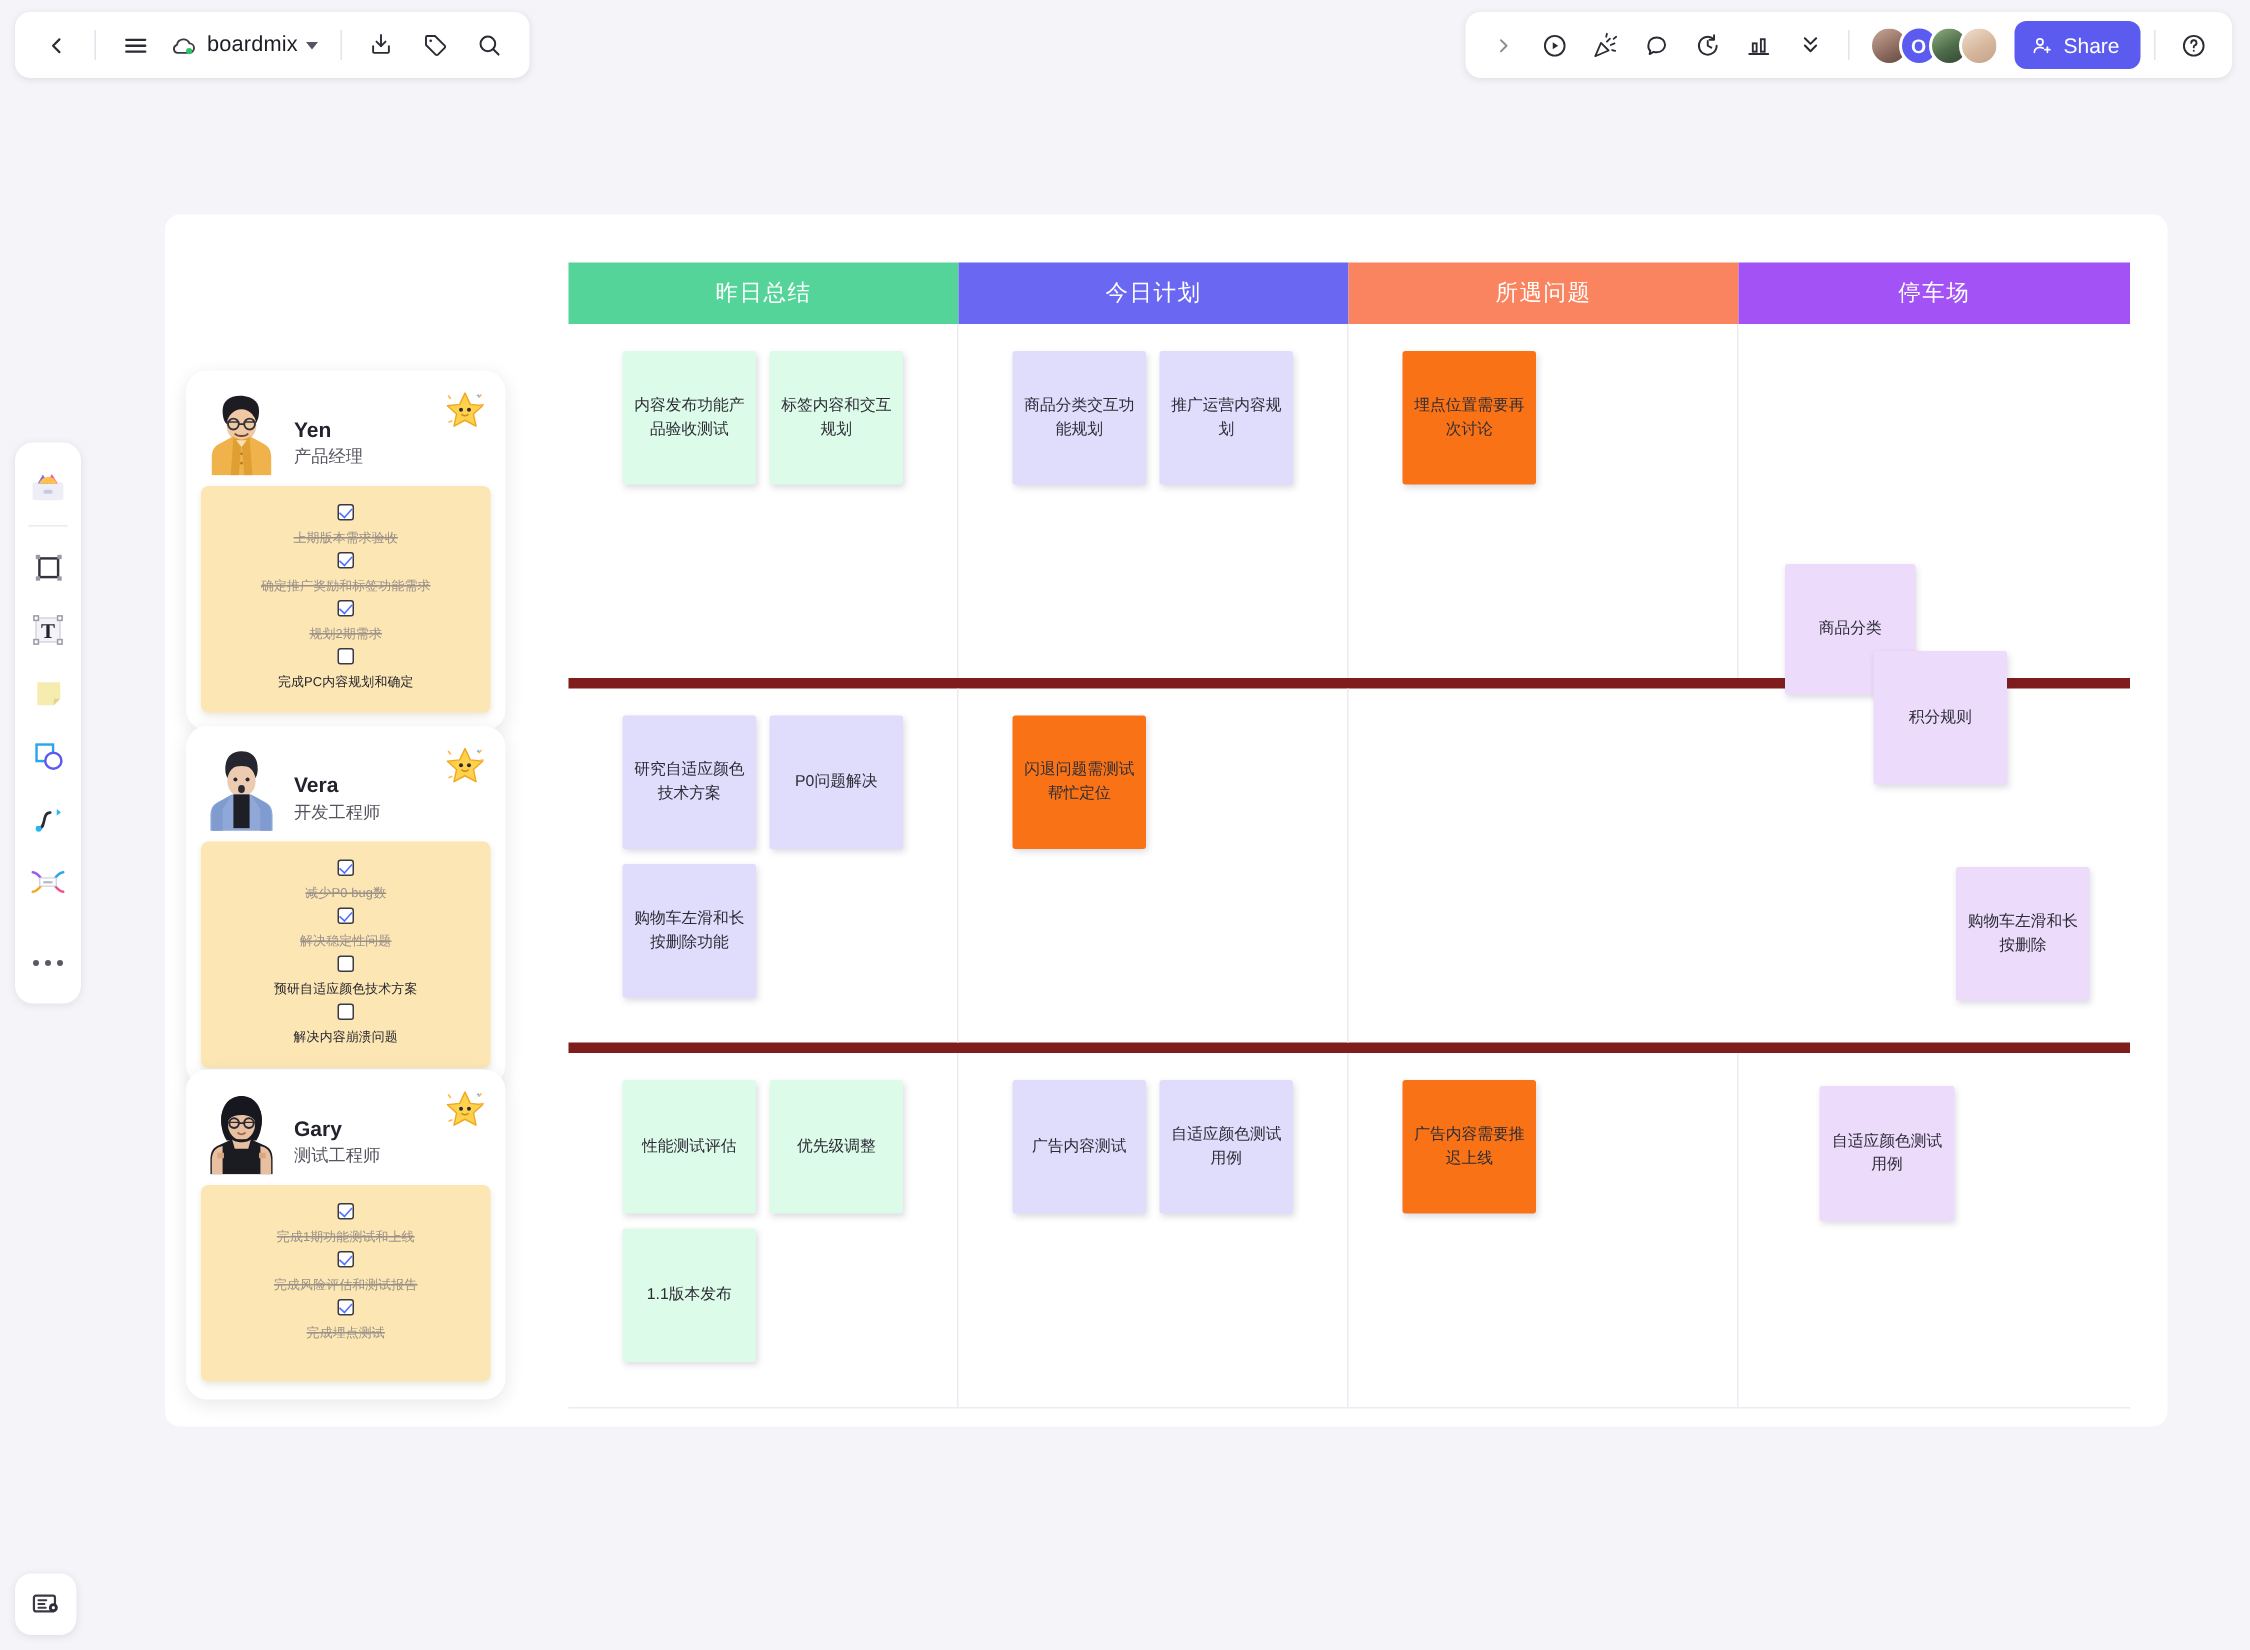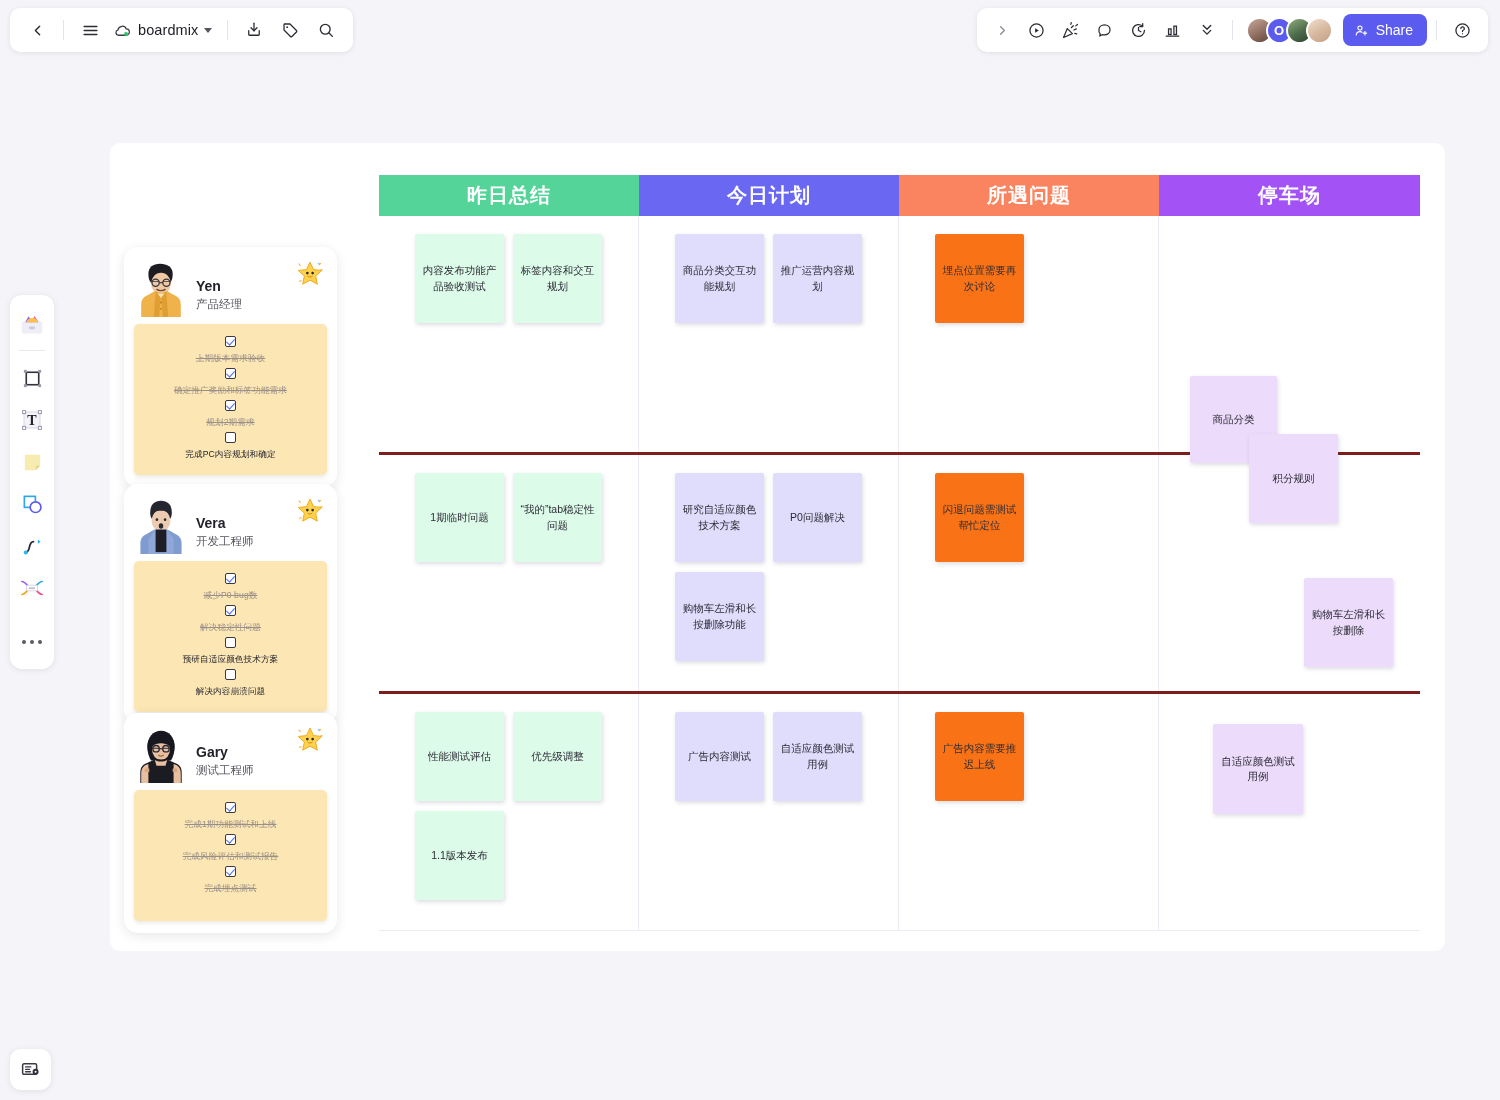--- a/index.html
+++ b/index.html
@@ -125,27 +125,27 @@
     border-width: 0 1.7px 1.7px 0; transform: rotate(42deg);
   }
   .tlabel { font-size: 8.6px; color: #1f1f29; letter-spacing: .1px; }
   .titem.done .tlabel { color: #9a9088; text-decoration: line-through; text-decoration-color:#9a9088; }
 
   
   .board { position: absolute; left: 379px; top: 175px; width: 1041px; }
   .bhead { display: flex; height: 41px; }
   .bhead .hc {
     display: flex; align-items: center; justify-content: center;
-    color: #fff; font-size: 20px; font-weight: 700; letter-spacing: 1px;
+    color: #fff; font-size: 15px; font-weight: 400; letter-spacing: 1px;
   }
   .hc.c0 { width: 260px; background: #55d49a; }
   .hc.c1 { width: 260px; background: #6a68f2; }
   .hc.c2 { width: 260px; background: #fb8460; }
   .hc.c3 { width: 261px; background: #a252f5; }
-  .brow { display: flex; border-bottom: 3px solid #7f1d1d; }
+  .brow { display: flex; border-bottom: 7px solid #7f1d1d; }
   .brow:last-child { border-bottom: 1px solid #eceaf2; }
   .bcell {
     width: 260px; border-right: 1px solid #eceaf2;
     padding: 18px 0 0 36px;
     display: flex; flex-wrap: wrap; align-content: flex-start;
     gap: 10px 9px;
   }
   .bcell:last-child { width: 261px; border-right: none; padding: 0; position: relative; }
   .r0 .bcell { height: 236px; }
   .r1 .bcell { height: 236px; }
@@ -535,24 +535,20 @@
             <div class="note purple">商品分类交互功能规划</div>
             <div class="note purple">推广运营内容规划</div>
           </div>
           <div class="bcell">
             <div class="note peach">埋点位置需要再次讨论</div>
           </div>
           <div class="bcell"></div>
         </div>
         <div class="brow r1">
           <div class="bcell">
-            <div class="note green">1期临时问题</div>
-            <div class="note green">“我的”tab稳定性问题</div>
-          </div>
-          <div class="bcell">
             <div class="note purple">研究自适应颜色技术方案</div>
             <div class="note purple">P0问题解决</div>
             <div class="note purple">购物车左滑和长按删除功能</div>
           </div>
           <div class="bcell">
             <div class="note peach">闪退问题需测试帮忙定位</div>
           </div>
           <div class="bcell"></div>
         </div>
         <div class="brow r2">

